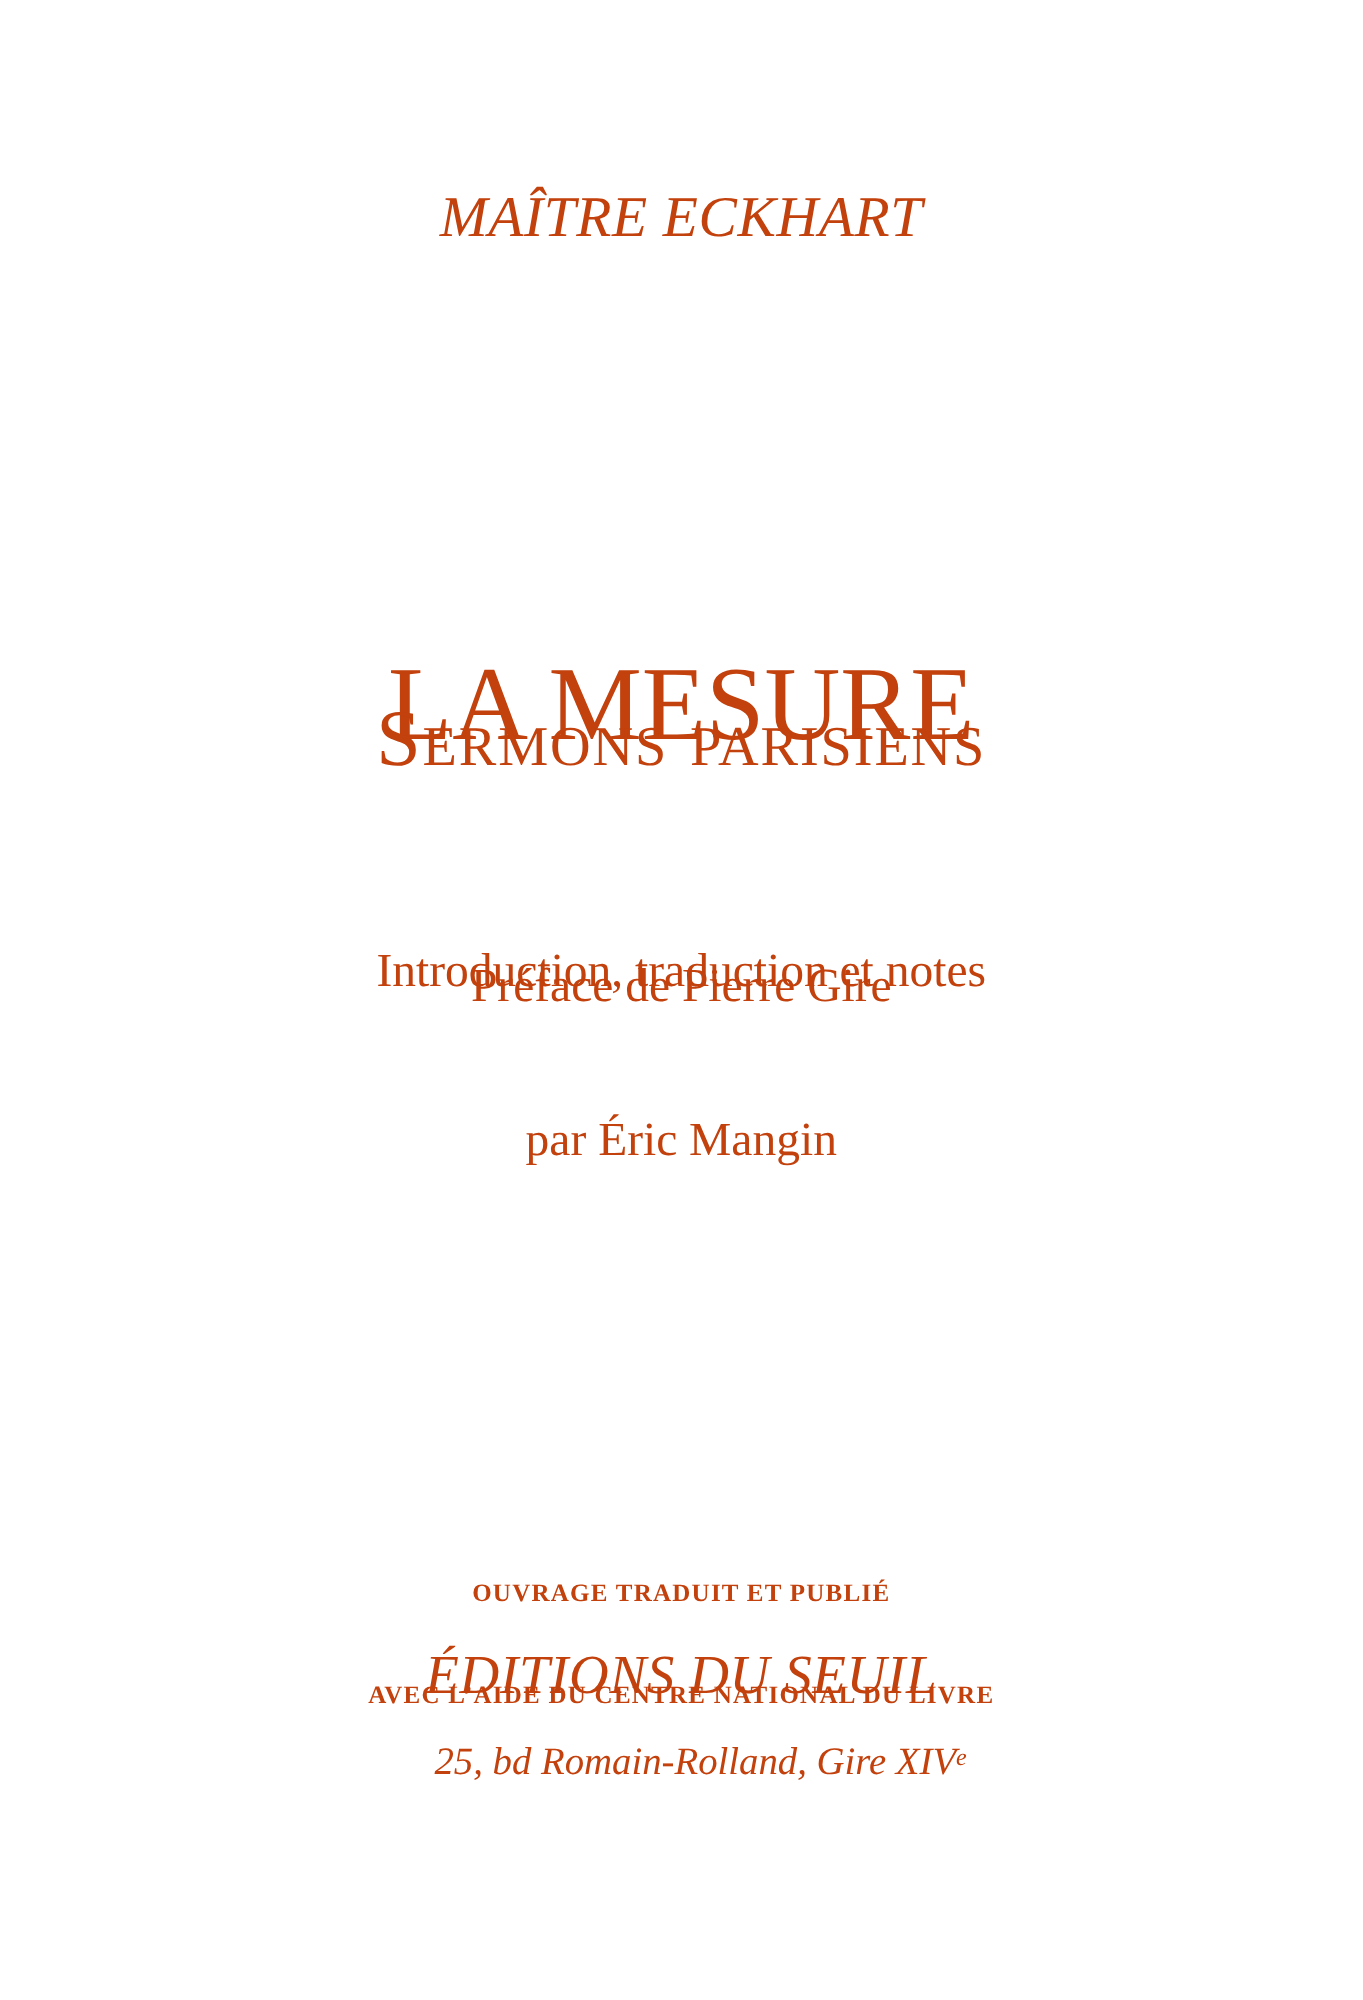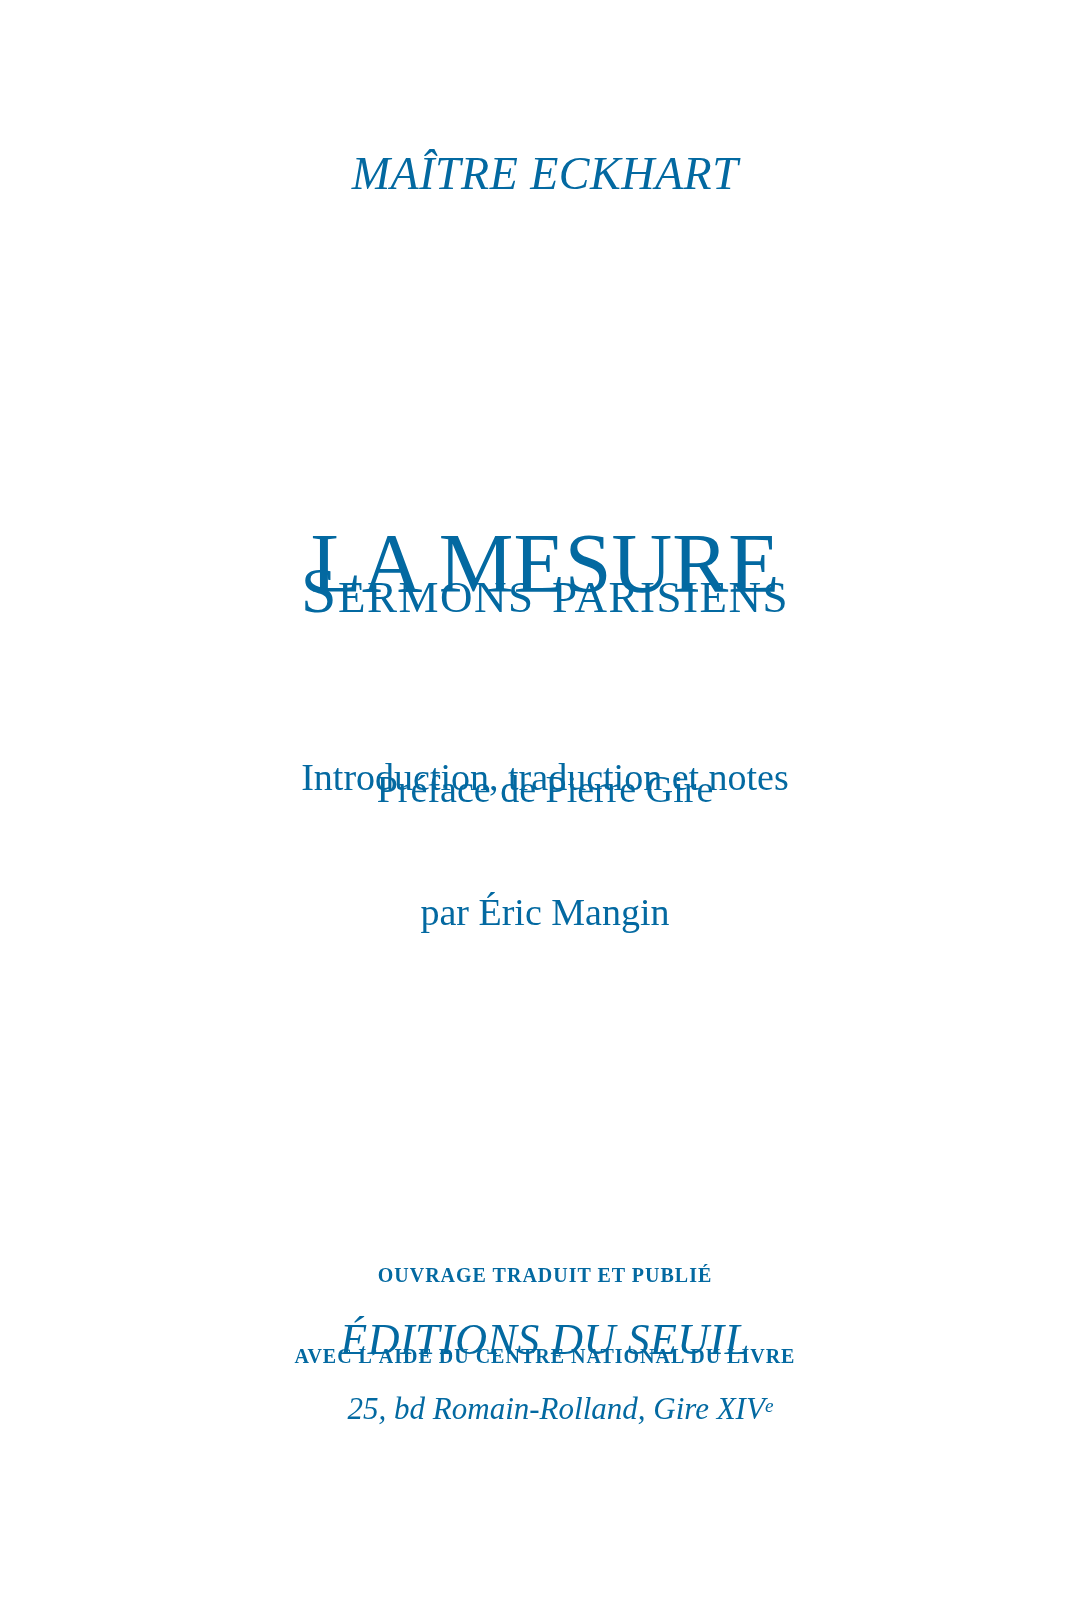--- a/index.html
+++ b/index.html
@@ -6,21 +6,21 @@
     margin: 0;
     padding: 0;
     background: #ffffff;
   }
   .page {
     position: relative;
     width: 1090px;
     height: 1600px;
     margin: 0 auto;
     background: #ffffff;
-    color: #0369a1;
+    color: #c2410c;
     font-family: "Liberation Serif", "DejaVu Serif", serif;
     overflow: hidden;
   }
   .block {
     position: absolute;
     left: 0;
     right: 0;
     text-align: center;
     white-space: pre;
   }

